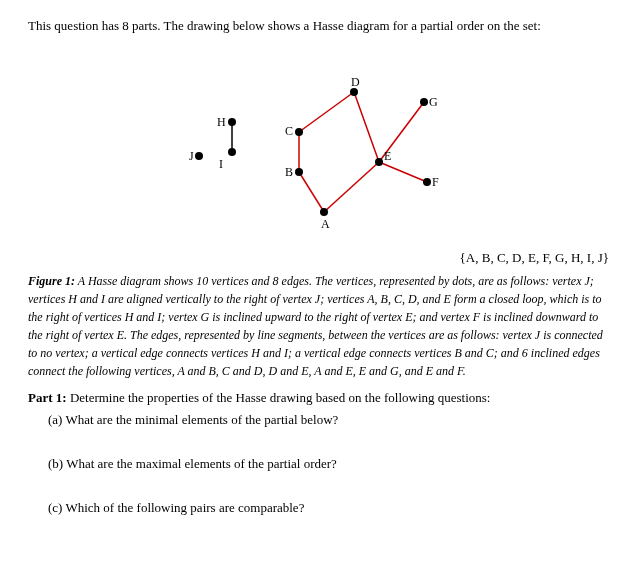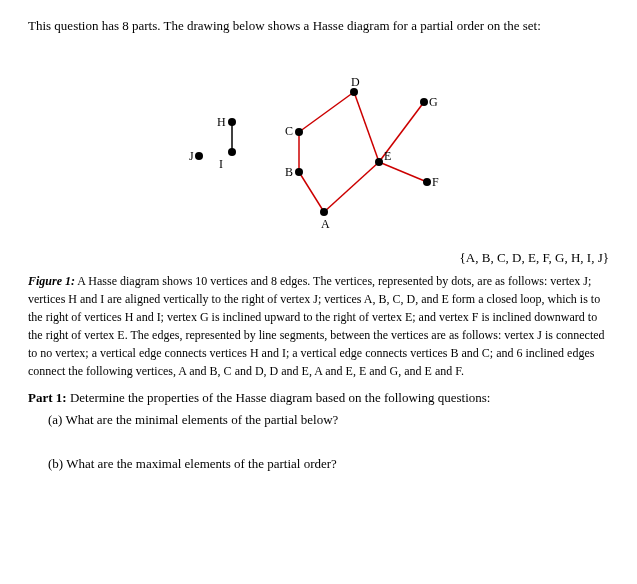--- a/index.html
+++ b/index.html
@@ -31,20 +31,21 @@
       font-size: 12px;
       margin-bottom: 10px;
       line-height: 1.5;
     }
     .figure-caption .fig-label {
       font-weight: bold;
       font-style: italic;
       text-align: right;
     }
     .figure-caption .fig-text {
+      font-style: italic;
     }
     .part-heading {
       font-size: 13px;
       margin-bottom: 6px;
     }
     .part-heading .part-bold {
       font-weight: bold;
     }
     .question {
       margin-left: 20px;
@@ -122,25 +123,26 @@
   </svg>
 </div>
 
 <p class="set-label">{A, B, C, D, E, F, G, H, I, J}</p>
 
 <p class="figure-caption">
   <span class="fig-label">Figure 1:</span><span class="fig-text"> A Hasse diagram shows 10 vertices and 8 edges.  The vertices, represented by dots, are as follows: vertex J; vertices H and I are aligned vertically to the right of vertex J; vertices A, B, C, D, and E form a closed loop, which is to the right of vertices H and I; vertex G is inclined upward to the right of vertex E; and vertex F is inclined downward to the right of vertex E. The edges, represented by line segments, between the vertices are as follows: vertex J is connected to no vertex; a vertical edge connects vertices H and I; a vertical edge connects vertices B and C; and 6 inclined edges connect the following vertices, A and B, C and D, D and E, A and E, E and G, and E and F.</span>
 </p>
 
 <p class="part-heading">
-  <span class="part-bold">Part 1:</span><span> Determine the properties of the Hasse diagram based on the following questions:</span>
+  <span class="part-bold">Part 1:</span><span> Determine the properties of the Hasse drawing based on the following questions:</span>
 </p>
 
 <div class="question-block">
   <p class="question">(a) What are the minimal elements of the partial below?</p>
 </div>
 
 <div class="question-block">
   <p class="question">(b) What are the maximal elements of the partial order?</p>
 </div>
 
 <div class="question-block last-question">
+  <p class="question">(c) Which of the following pairs are comparable?</p>
 </div>
 
 </body></html>

